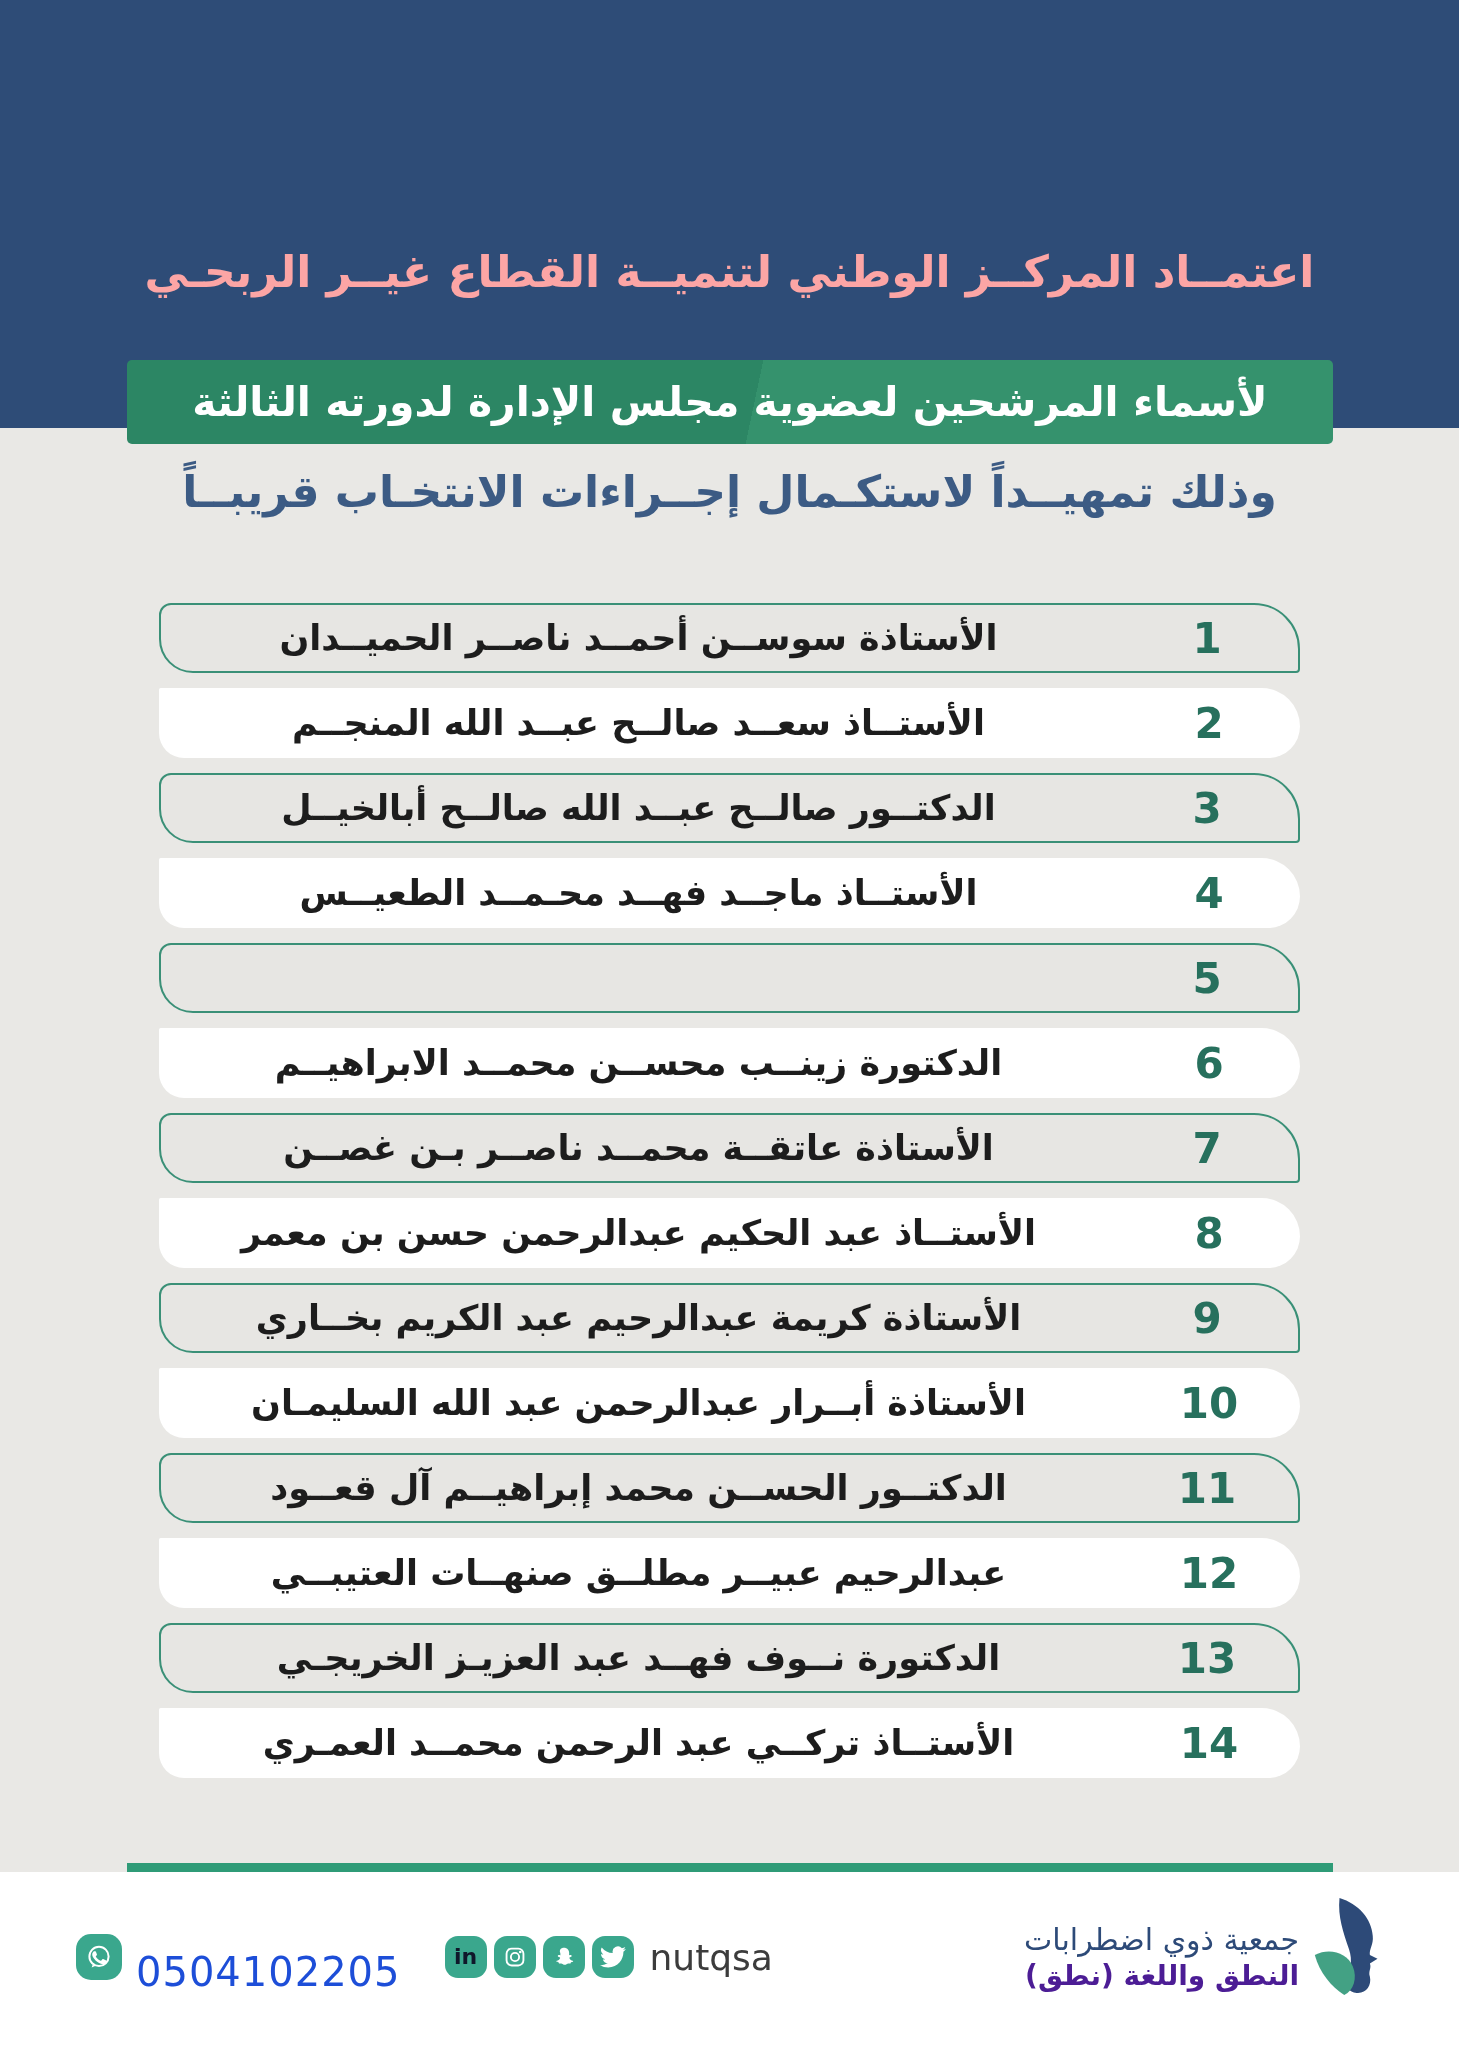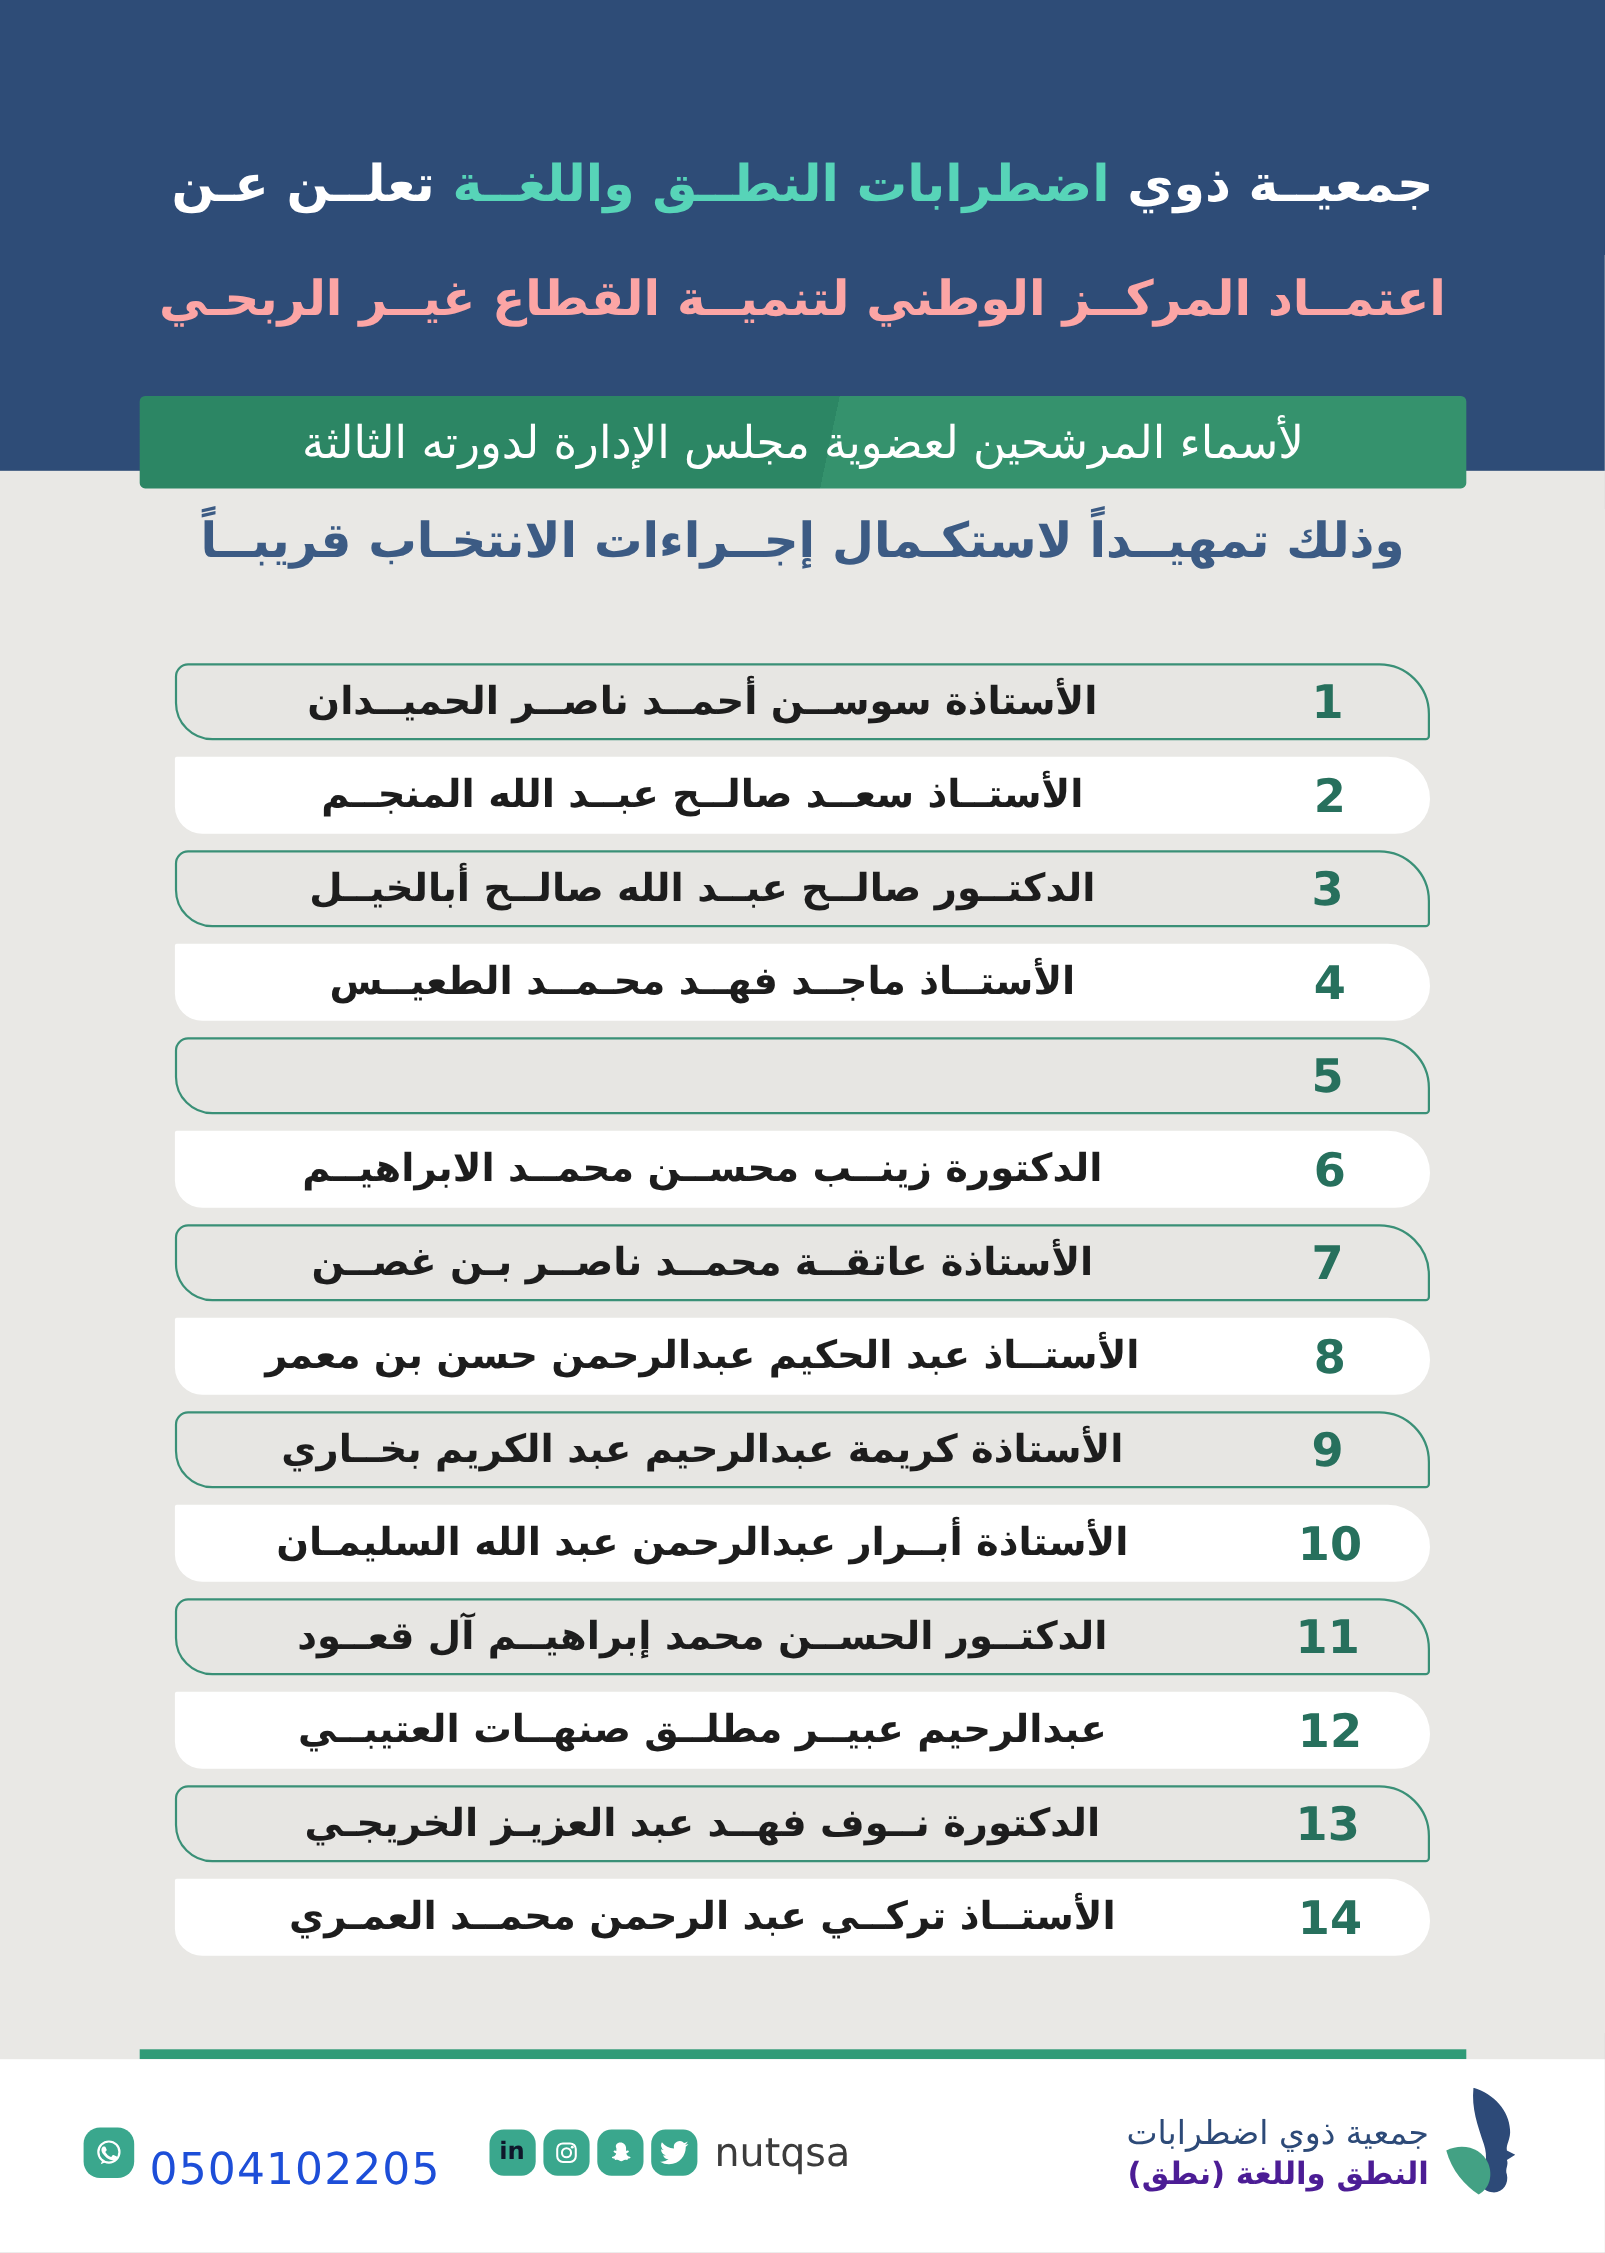--- a/index.html
+++ b/index.html
@@ -12,21 +12,21 @@
   .top-header{position:absolute;top:0;left:0;width:100%;height:428px;background:#2e4c77;}
   .h-line1{position:absolute;top:140px;left:0;width:100%;text-align:center;direction:rtl;
            font-size:46px;font-weight:bold;color:#ffffff;white-space:nowrap;}
   .h-line1 .teal{color:#57d4b8;}
   .h-line2{position:absolute;top:246px;left:0;width:100%;text-align:center;direction:rtl;
            font-size:44px;font-weight:bold;color:#fca5a5;white-space:nowrap;}
   
   .banner{position:absolute;top:360px;left:127px;width:1206px;height:84px;border-radius:5px;
           background:linear-gradient(102deg,#2c8664 0%,#2c8664 52%,#35926d 52%,#35926d 100%);
           display:flex;align-items:center;justify-content:center;}
-  .banner span{direction:rtl;color:#ffffff;font-size:41px;font-weight:normal;white-space:nowrap;}
+  .banner span{direction:rtl;color:#ffffff;font-size:41px;font-weight:bold;white-space:nowrap;}
   
   .subtitle{position:absolute;top:466px;left:0;width:100%;text-align:center;direction:rtl;
             font-size:44px;font-weight:bold;color:#3c5b84;white-space:nowrap;}
   
   .list{position:absolute;top:603px;left:159px;width:1141px;display:flex;flex-direction:column;gap:15px;}
   .row{height:70px;display:flex;direction:rtl;align-items:center;box-sizing:border-box;}
   .row:nth-child(odd){background:#e7e6e3;border:2px solid #3a9077;border-radius:12px 46px 4px 34px;}
   .row:nth-child(even){background:#ffffff;border-radius:2px 46px 38px 30px;}
   .row .num{width:182px;flex:0 0 182px;text-align:center;font-size:42px;font-weight:bold;color:#27705d;}
   .row .name{flex:1;text-align:center;font-size:35px;font-weight:bold;color:#1d1d1d;white-space:nowrap;}
@@ -45,25 +45,20 @@
   .org-text{text-align:right;direction:rtl;line-height:1.25;}
   .org-line1{font-size:30px;font-weight:normal;color:#2d4a78;white-space:nowrap;}
   .org-line2{font-size:28px;font-weight:bold;color:#4c1d95;white-space:nowrap;}
 </style>
 </head>
 <body>
 
 <div class="poster">
 
   <div class="top-header">
-    <div class="h-line1">
-      <span>جمعيــة ذوي</span>
-      <span class="teal">اضطرابات النطــق واللغــة</span>
-      <span>تعلــن عـن</span>
-    </div>
     <div class="h-line2">اعتمــاد المركــز الوطني لتنميــة القطاع غيــر الربحـي</div>
   </div>
 
   <div class="banner">
     <span>لأسماء المرشحين لعضوية مجلس الإدارة لدورته الثالثة</span>
   </div>
 
   <div class="subtitle">وذلك تمهيــداً لاستكـمال إجــراءات الانتخـاب قريبــاً</div>
 
   <div class="list">

